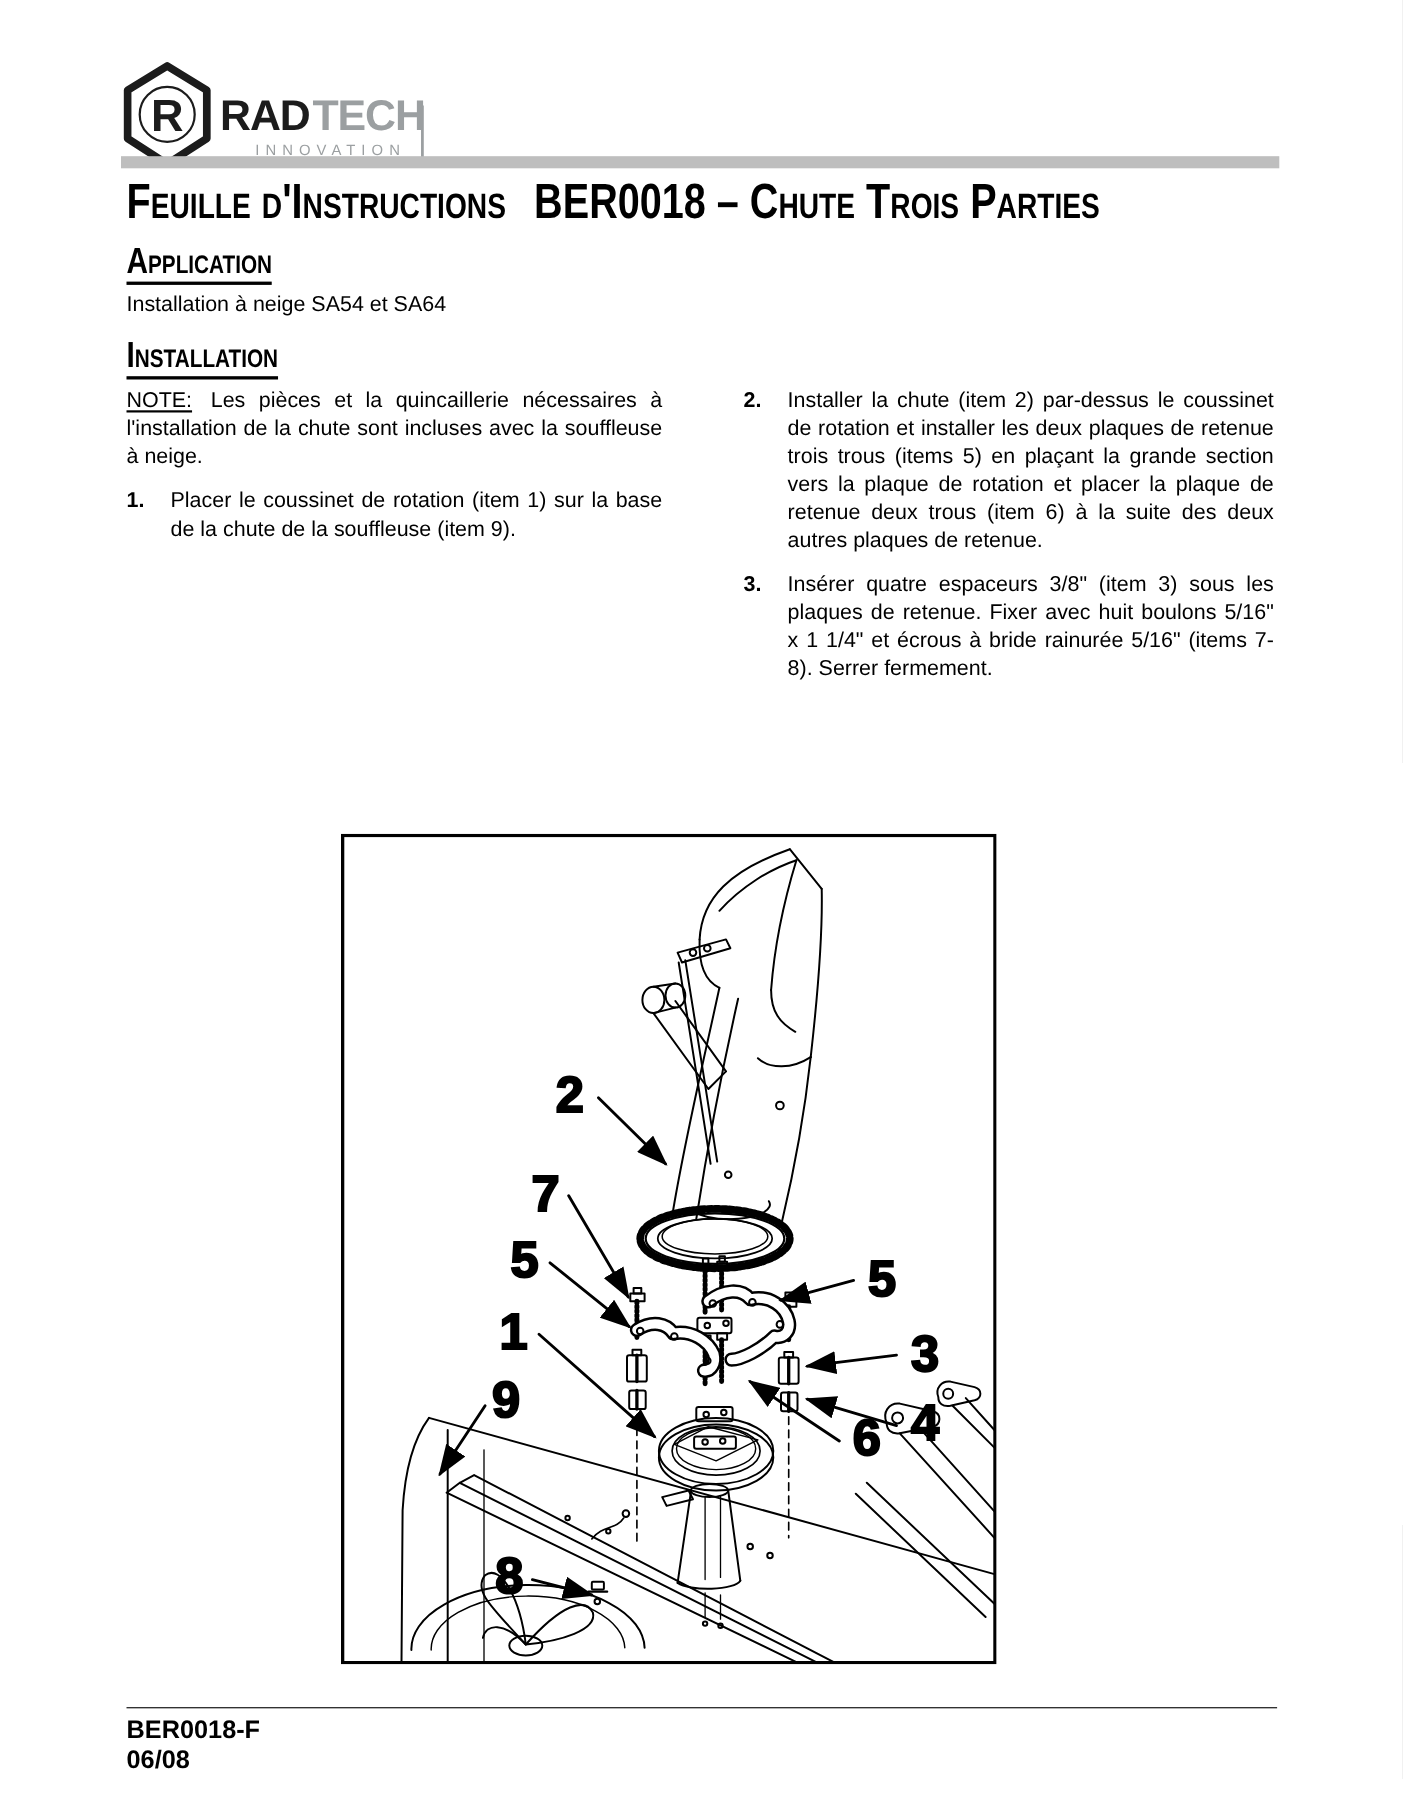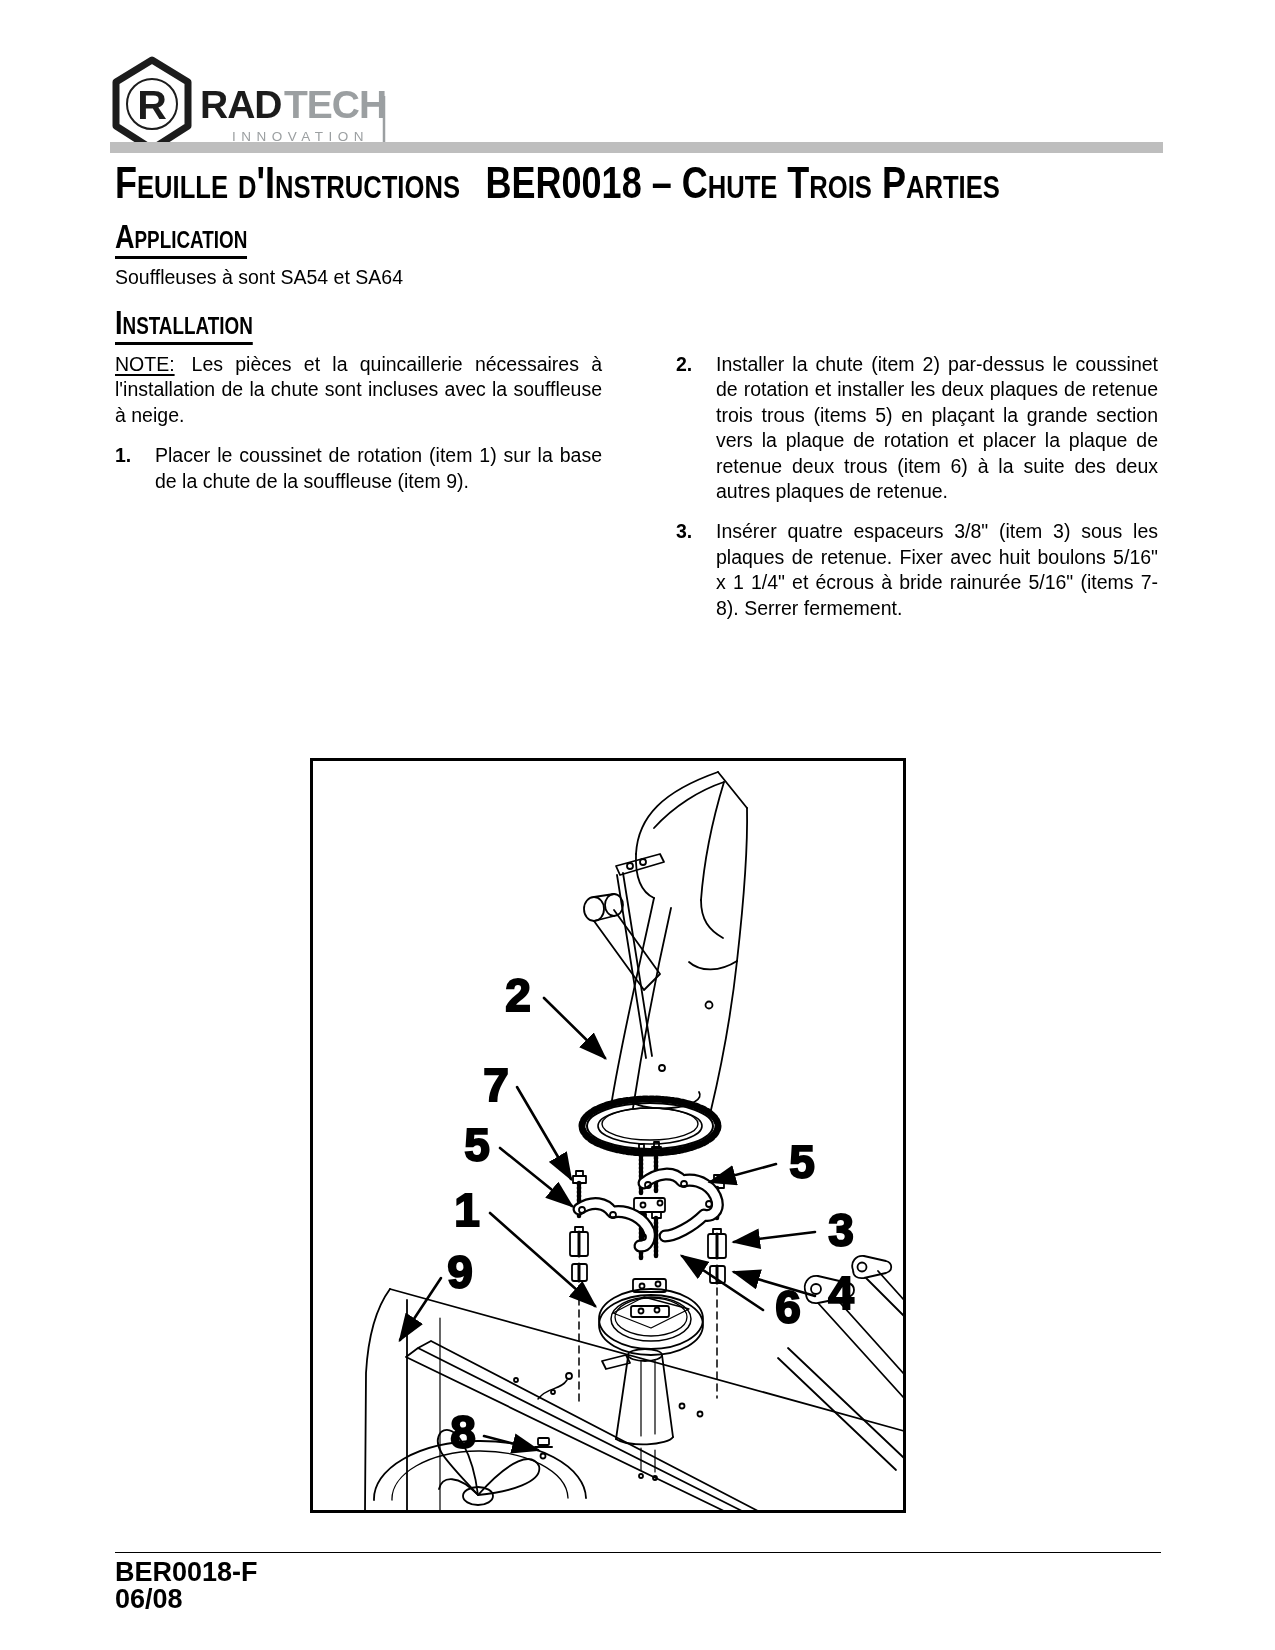--- a/index.html
+++ b/index.html
@@ -30,21 +30,21 @@
   .para{margin:0 0 15px 0;}
   .note-label{font-weight:normal;text-decoration:underline;text-decoration-thickness:2px;
               text-underline-offset:3px;margin-right:17px;}
   .step{position:relative;padding-left:40px;margin-top:15px;text-align:justify;}
   .step:first-child{margin-top:0;}
   .step .num{position:absolute;left:0;top:0;font-weight:bold;}
   
   .diagram{position:absolute;left:310px;top:758px;}
   
   .footer-line{position:absolute;left:115px;top:1552px;width:1046px;border-top:1.6px solid #000;}
-  .footer{position:absolute;left:115px;top:1559px;font-size:27px;font-weight:bold;line-height:27px;}
+  .footer{position:absolute;left:115px;top:1559px;font-size:23px;font-weight:bold;line-height:27px;}
 </style>
 </head>
 <body>
 
 <div class="page">
 
   <svg class="logo" width="330" height="100" viewBox="0 0 330 100">
     <g>
       <polygon points="40,4 76,26 76,70 40,93 4,70 4,26" fill="none" stroke="#1c1c1c" stroke-width="7" stroke-linejoin="round"></polygon>
       <circle cx="40" cy="48" r="25" fill="none" stroke="#1c1c1c" stroke-width="2"></circle>
@@ -56,21 +56,21 @@
     <text x="120" y="85" font-size="13.5" letter-spacing="5.5" fill="var(--brand_gray)">INNOVATION</text>
   </svg>
 
   <div class="graybar"></div>
 
   <div class="title">
     <span class="t-left">Feuille d'Instructions</span><span class="t-right">BER0018 – Chute Trois Parties</span>
   </div>
 
   <div class="sec-head h-app">Application</div>
-  <div class="app-body">Souffleuses à sont SA54 et SA64</div>
+  <div class="app-body">Installation à neige SA54 et SA64</div>
 
   <div class="sec-head h-inst">Installation</div>
 
   <div class="col col-left">
     <p class="para"><span class="note-label">NOTE:</span><span>Les pièces et la quincaillerie nécessaires à l'installation de la chute sont incluses avec la souffleuse à neige.</span></p>
     <div class="step">
       <span class="num">1.</span>
       <span>Placer le coussinet de rotation (item 1) sur la base de la chute de la souffleuse (item 9).</span>
     </div>
   </div>

